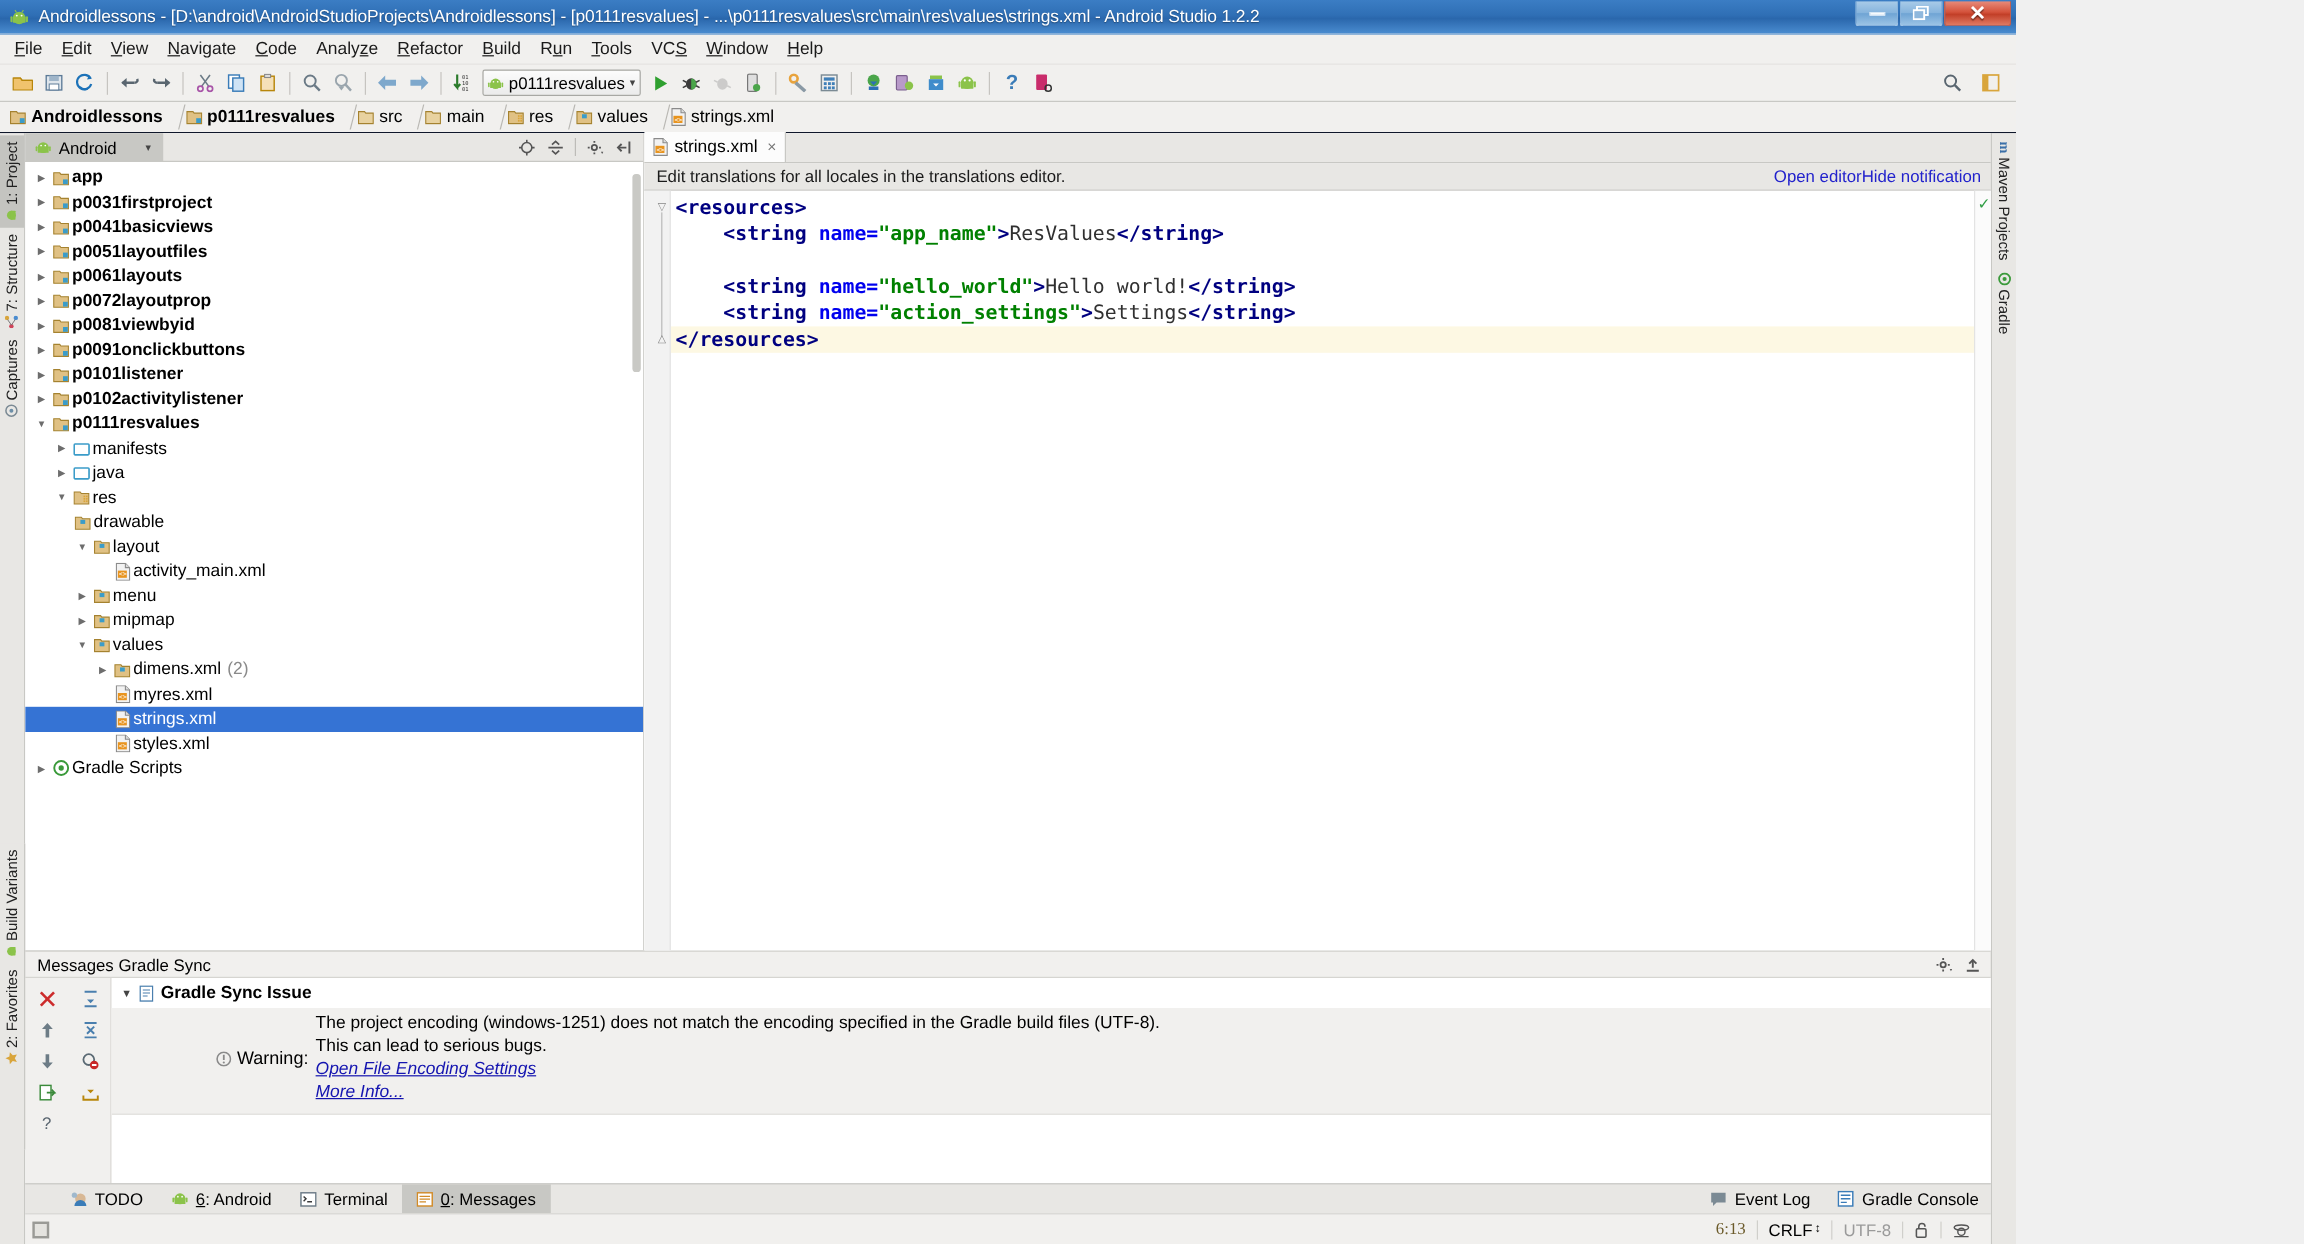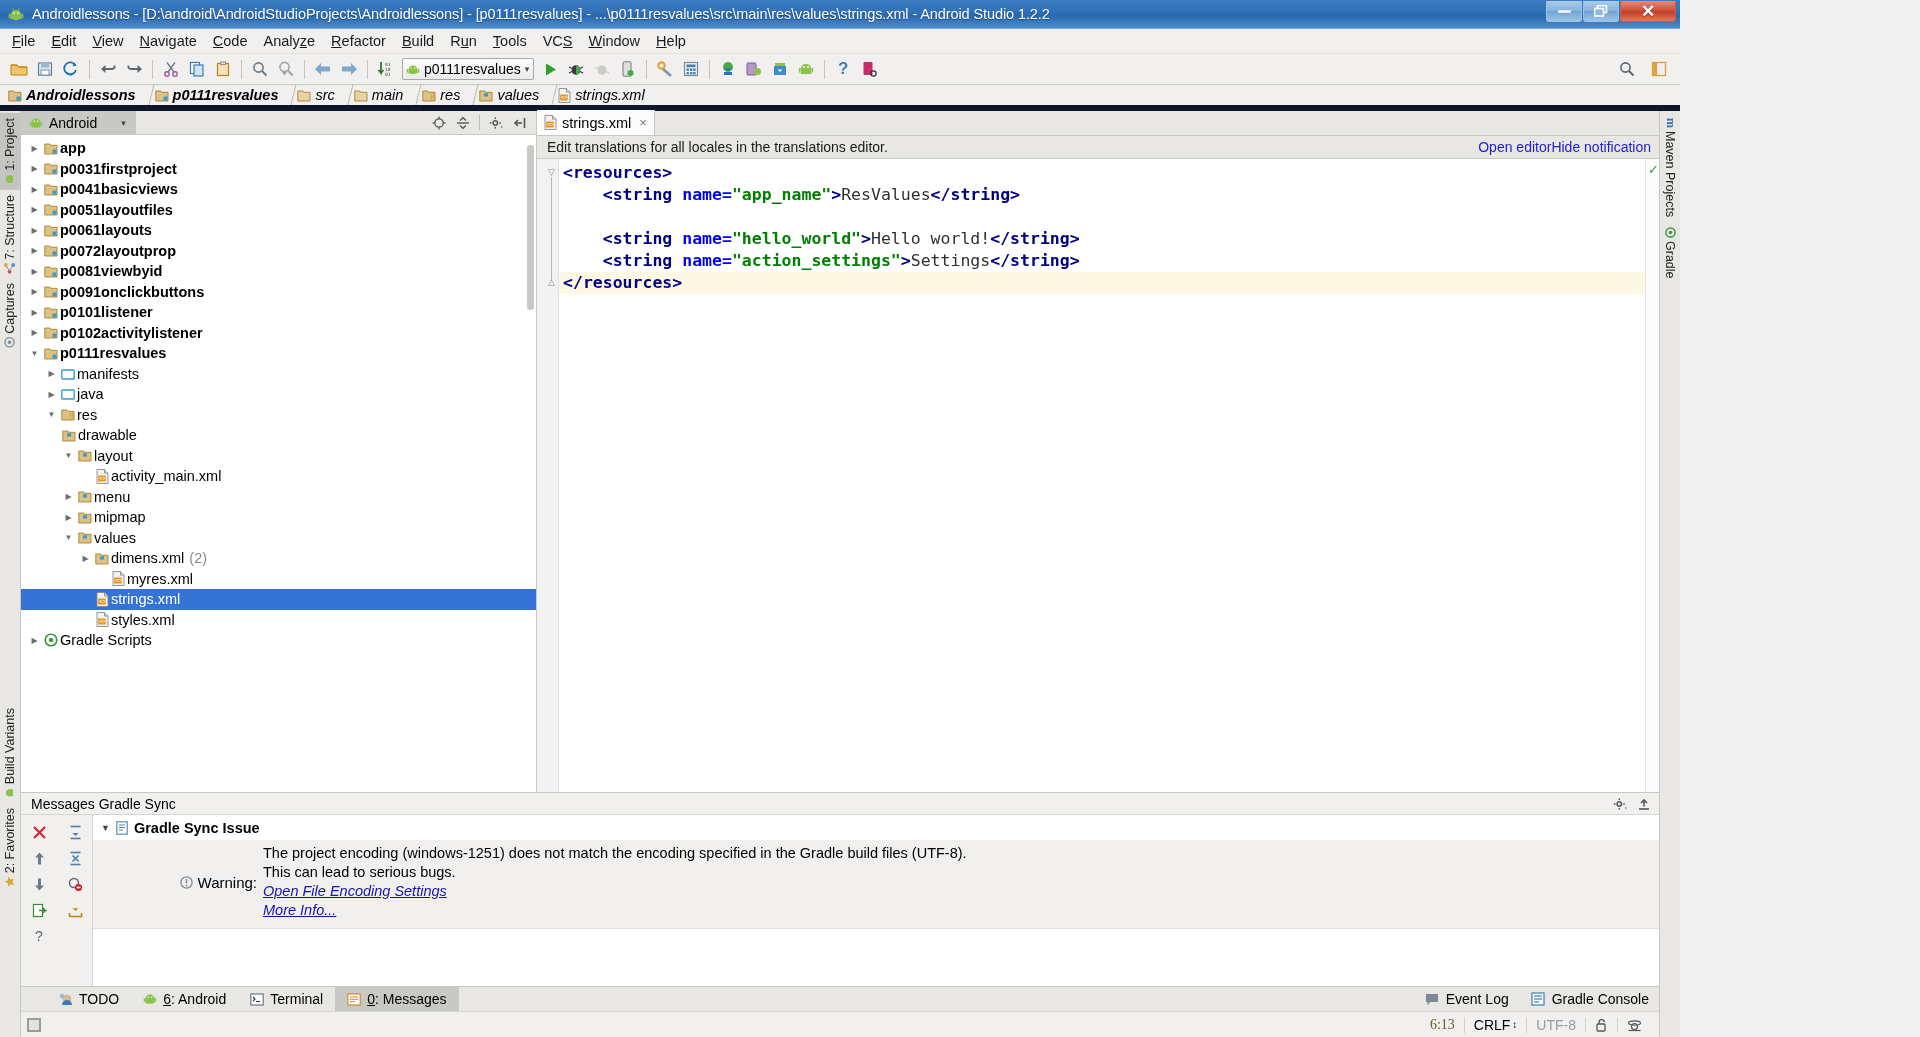--- a/index.html
+++ b/index.html
@@ -105,23 +105,22 @@
     white-space: nowrap;
   }
   .toolbar-right { position: absolute; right: 8px; display:flex; align-items:center; gap:6px; }
 
   
   .breadcrumb {
     height: 26px; flex: none;
     background: #f1f0ee;
     display: flex; align-items: center;
     padding-left: 6px;
-    border-bottom: 6px solid #0f172a;
+    border-bottom: 1px solid #0f172a;
     font-size: 14.5px;
-    font-style: italic;
   }
   .crumb {
     display:flex; align-items:center; gap:4px;
     padding: 0 6px 0 2px;
     height: 26px;
     white-space: nowrap;
   }
   .crumb.bold { font-weight: bold; }
   .crumb-sep {
     width: 11px; height: 26px;
@@ -1007,21 +1006,21 @@
                 <span class="tarrow">▶</span>
                 <span class="ticon">
                   <svg width="14" height="13" viewBox="0 0 14 13">
                     <path d="M0.8 2h5l1 1.3H13V12H0.8z" fill="#e0c184" stroke="#a5822f" stroke-width="0.9"></path>
                     <rect x="5" y="4.2" width="4" height="3.4" fill="#3b9cc9"></rect>
                   </svg>
                 </span>
                 <span class="tlabel">dimens.xml</span>
                 <span class="tcount">(2)</span>
               </div>
-              <div class="trow" style="padding-left: 73px; align-items: center;">
+              <div class="trow" style="padding-left: 57px; align-items: center;">
                 <span class="tarrow"></span>
                 <span class="ticon">
                   <svg width="13" height="15" viewBox="0 0 13 15">
                     <path d="M1 0.5h7.5l3.5 3.5v10.5H1z" fill="#f2f2f2" stroke="#8a8a8a" stroke-width="0.9"></path>
                     <path d="M8.5 0.5v3.5H12" fill="#dcdcdc" stroke="#8a8a8a" stroke-width="0.9"></path>
                     <rect x="2.2" y="6.5" width="7.5" height="6" fill="#e8941f"></rect>
                     <text x="3" y="11.3" font-size="5.5" fill="#fff" font-family="monospace">&lt;&gt;</text>
                   </svg>
                 </span>
                 <span class="tlabel">myres.xml</span>

